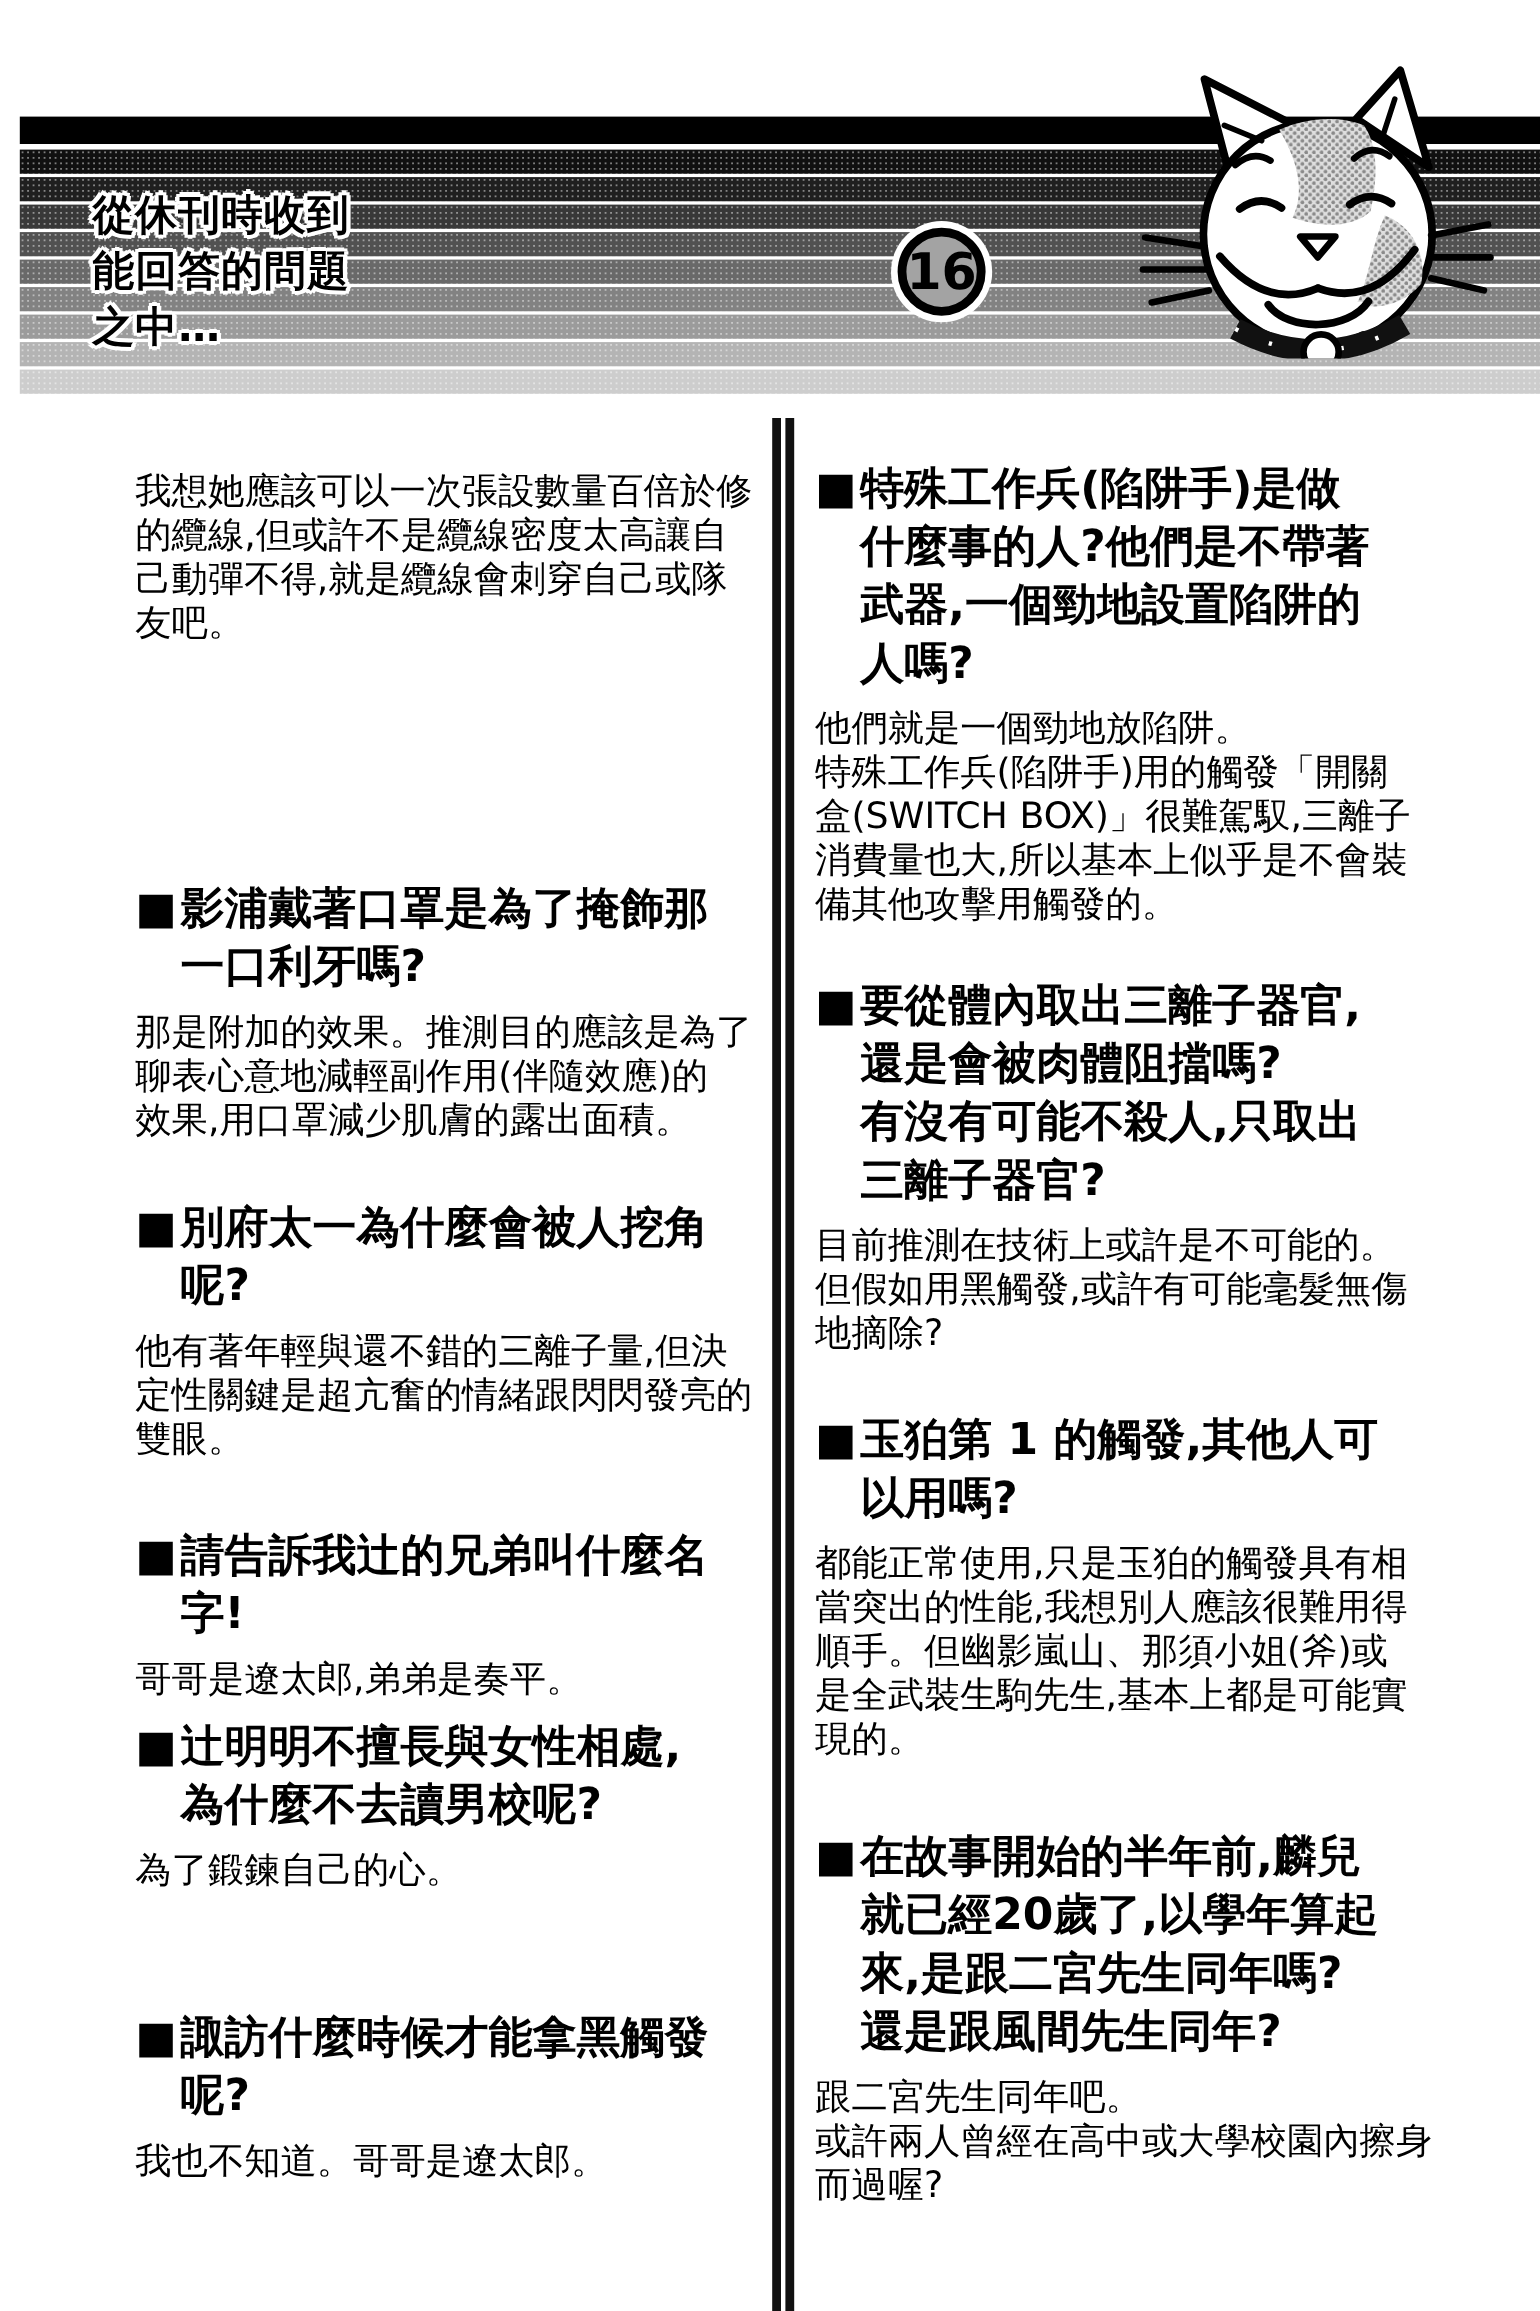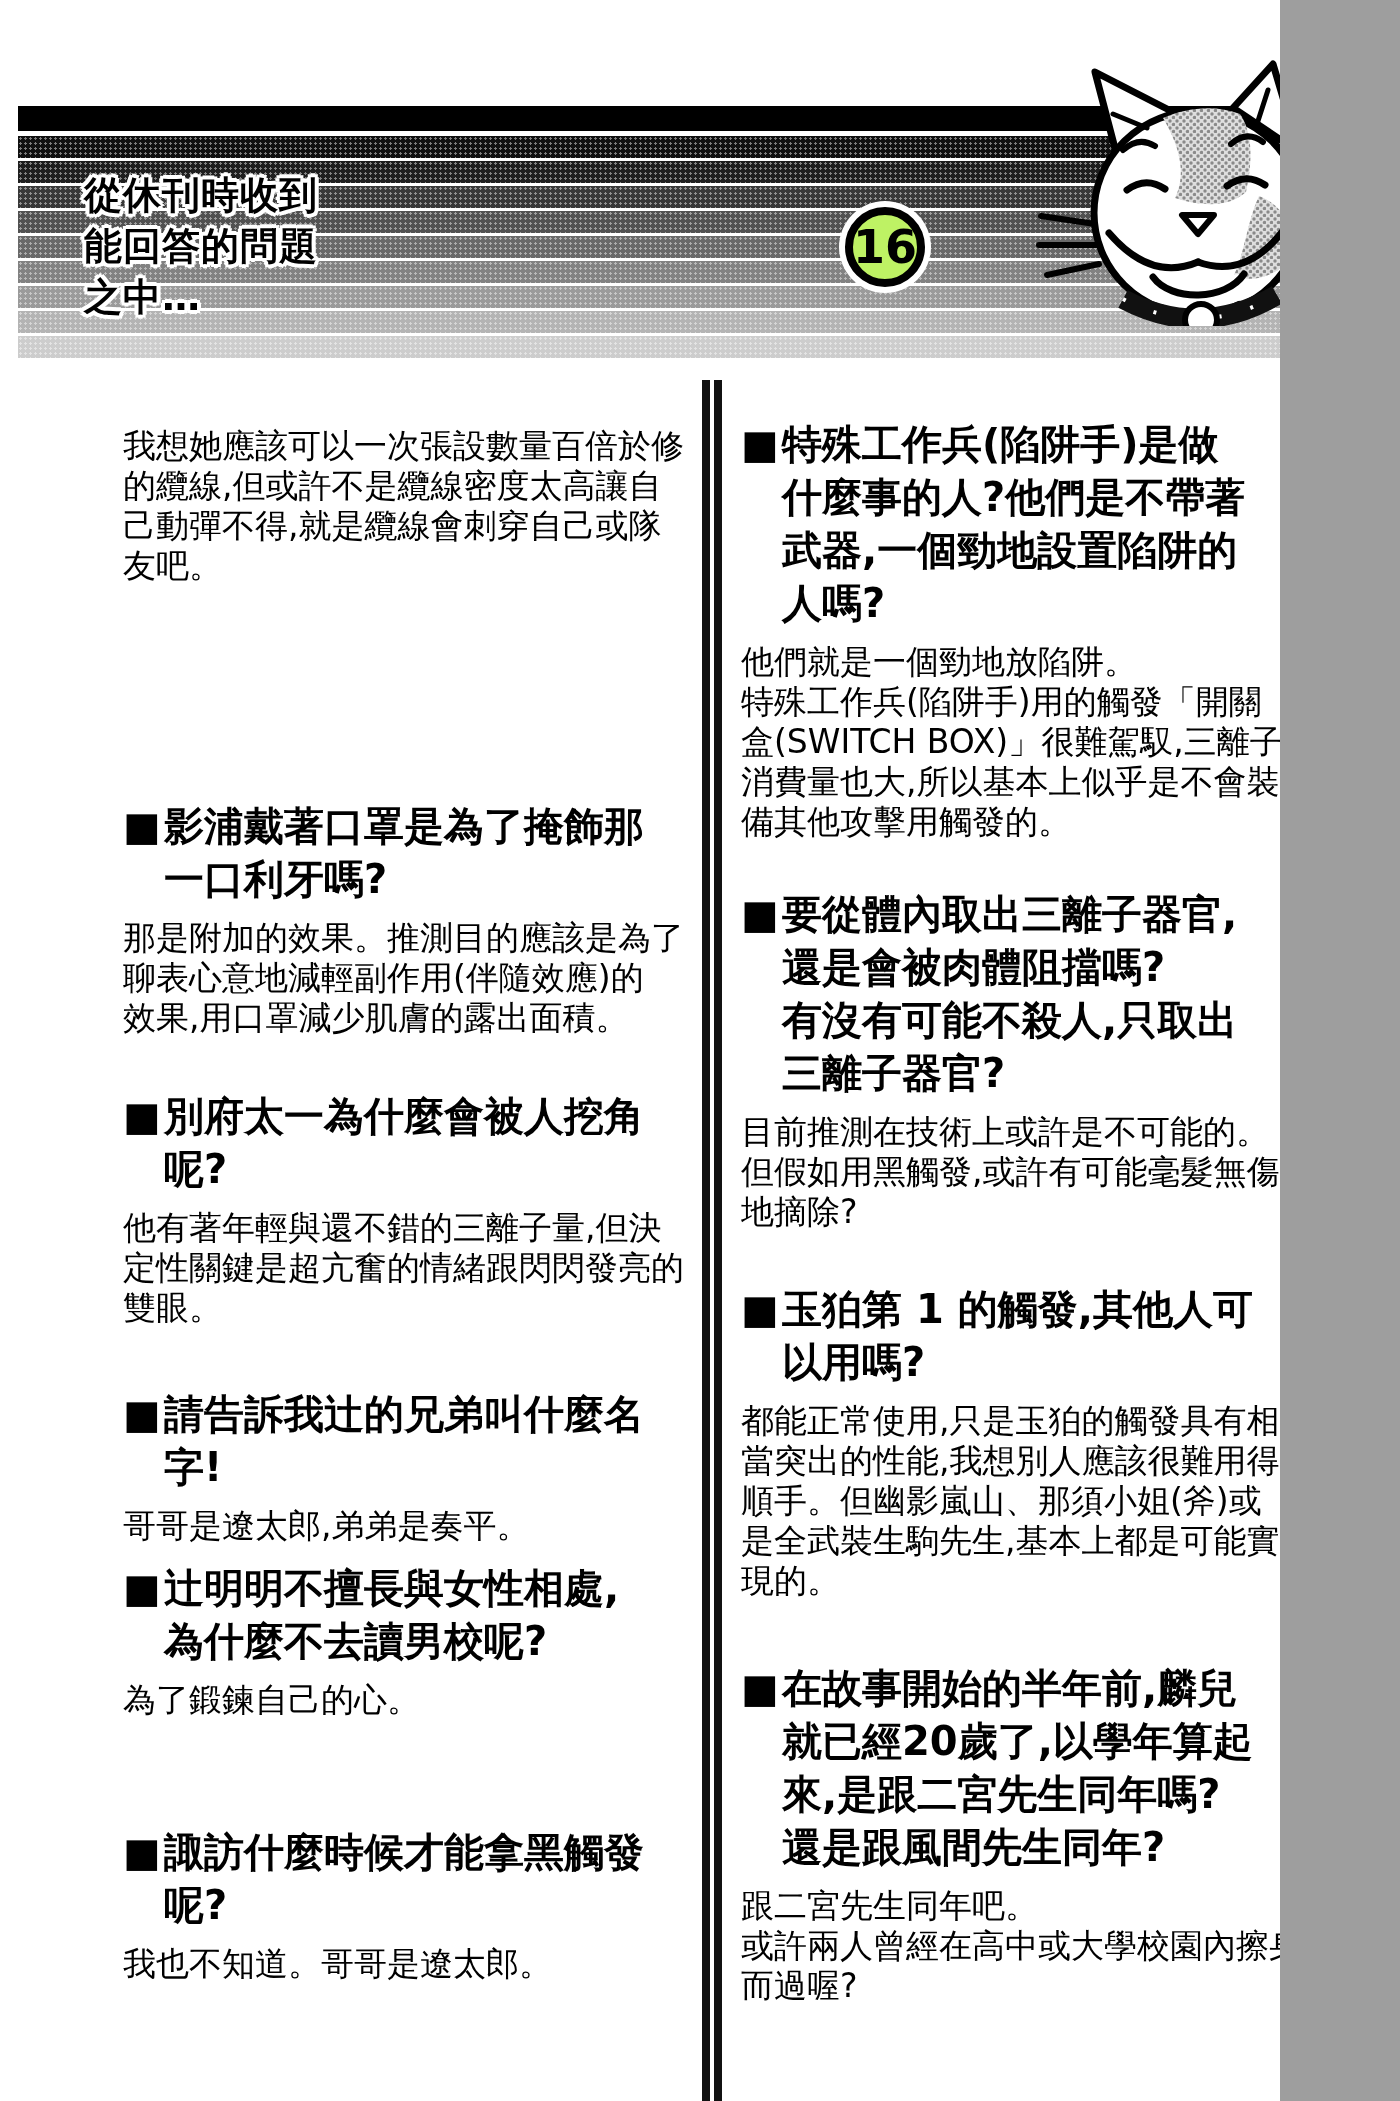--- a/index.html
+++ b/index.html
@@ -1,17 +1,17 @@
 <!DOCTYPE html>
 <html><head>
 <meta charset="utf-8">
 <style>
   html,body { margin:0; padding:0; background:#9e9e9e; }
   .page {
-    position:relative; width:1280px; height:2101px;
+    position:relative; width:1400px; height:2101px;
     background:#ffffff; overflow:hidden;
     font-family:"DejaVu Sans","Liberation Sans",sans-serif;
     color:#000;
   }
 
   
   .banner { position:absolute; left:18px; top:106px; width:1382px; height:258px; }
   .banner .topbar { height:25px; background:#000; }
   .banner .gapline { height:5px; background:#fff; }
   .stripes { position:absolute; left:0; top:30px; right:0; bottom:0; }
@@ -34,23 +34,23 @@
   }
   .titlewrap { position:absolute; left:362px; top:186px; display:flex; align-items:flex-start; }
   .title {
     font-size:110px; line-height:1; font-weight:900; letter-spacing:4px;
     text-shadow:
       -7px 0 0 #fff, 7px 0 0 #fff, 0 -7px 0 #fff, 0 7px 0 #fff,
       -5px -5px 0 #fff, 5px -5px 0 #fff, -5px 5px 0 #fff, 5px 5px 0 #fff,
       -7px 4px 0 #fff, 7px 4px 0 #fff, -7px -4px 0 #fff, 7px -4px 0 #fff;
   }
   .issue-circle {
-    position:absolute; left:845px; top:207px;
+    position:absolute; left:816px; top:207px;
     width:64px; height:64px; border:8px solid #000; border-radius:50%;
-    background:#bef264; box-shadow:0 0 0 6px #fff;
+    background:#a3a3a3; box-shadow:0 0 0 6px #fff;
     display:flex; align-items:center; justify-content:center;
     font-size:46px; font-weight:900; line-height:1;
   }
   .mascot { position:absolute; left:1030px; top:56px; width:330px; height:270px; }
 
   
   .divider { position:absolute; top:380px; bottom:0; width:8px; background:#111; }
   .div-a { left:702px; }
   .div-b { left:714px; }
 

